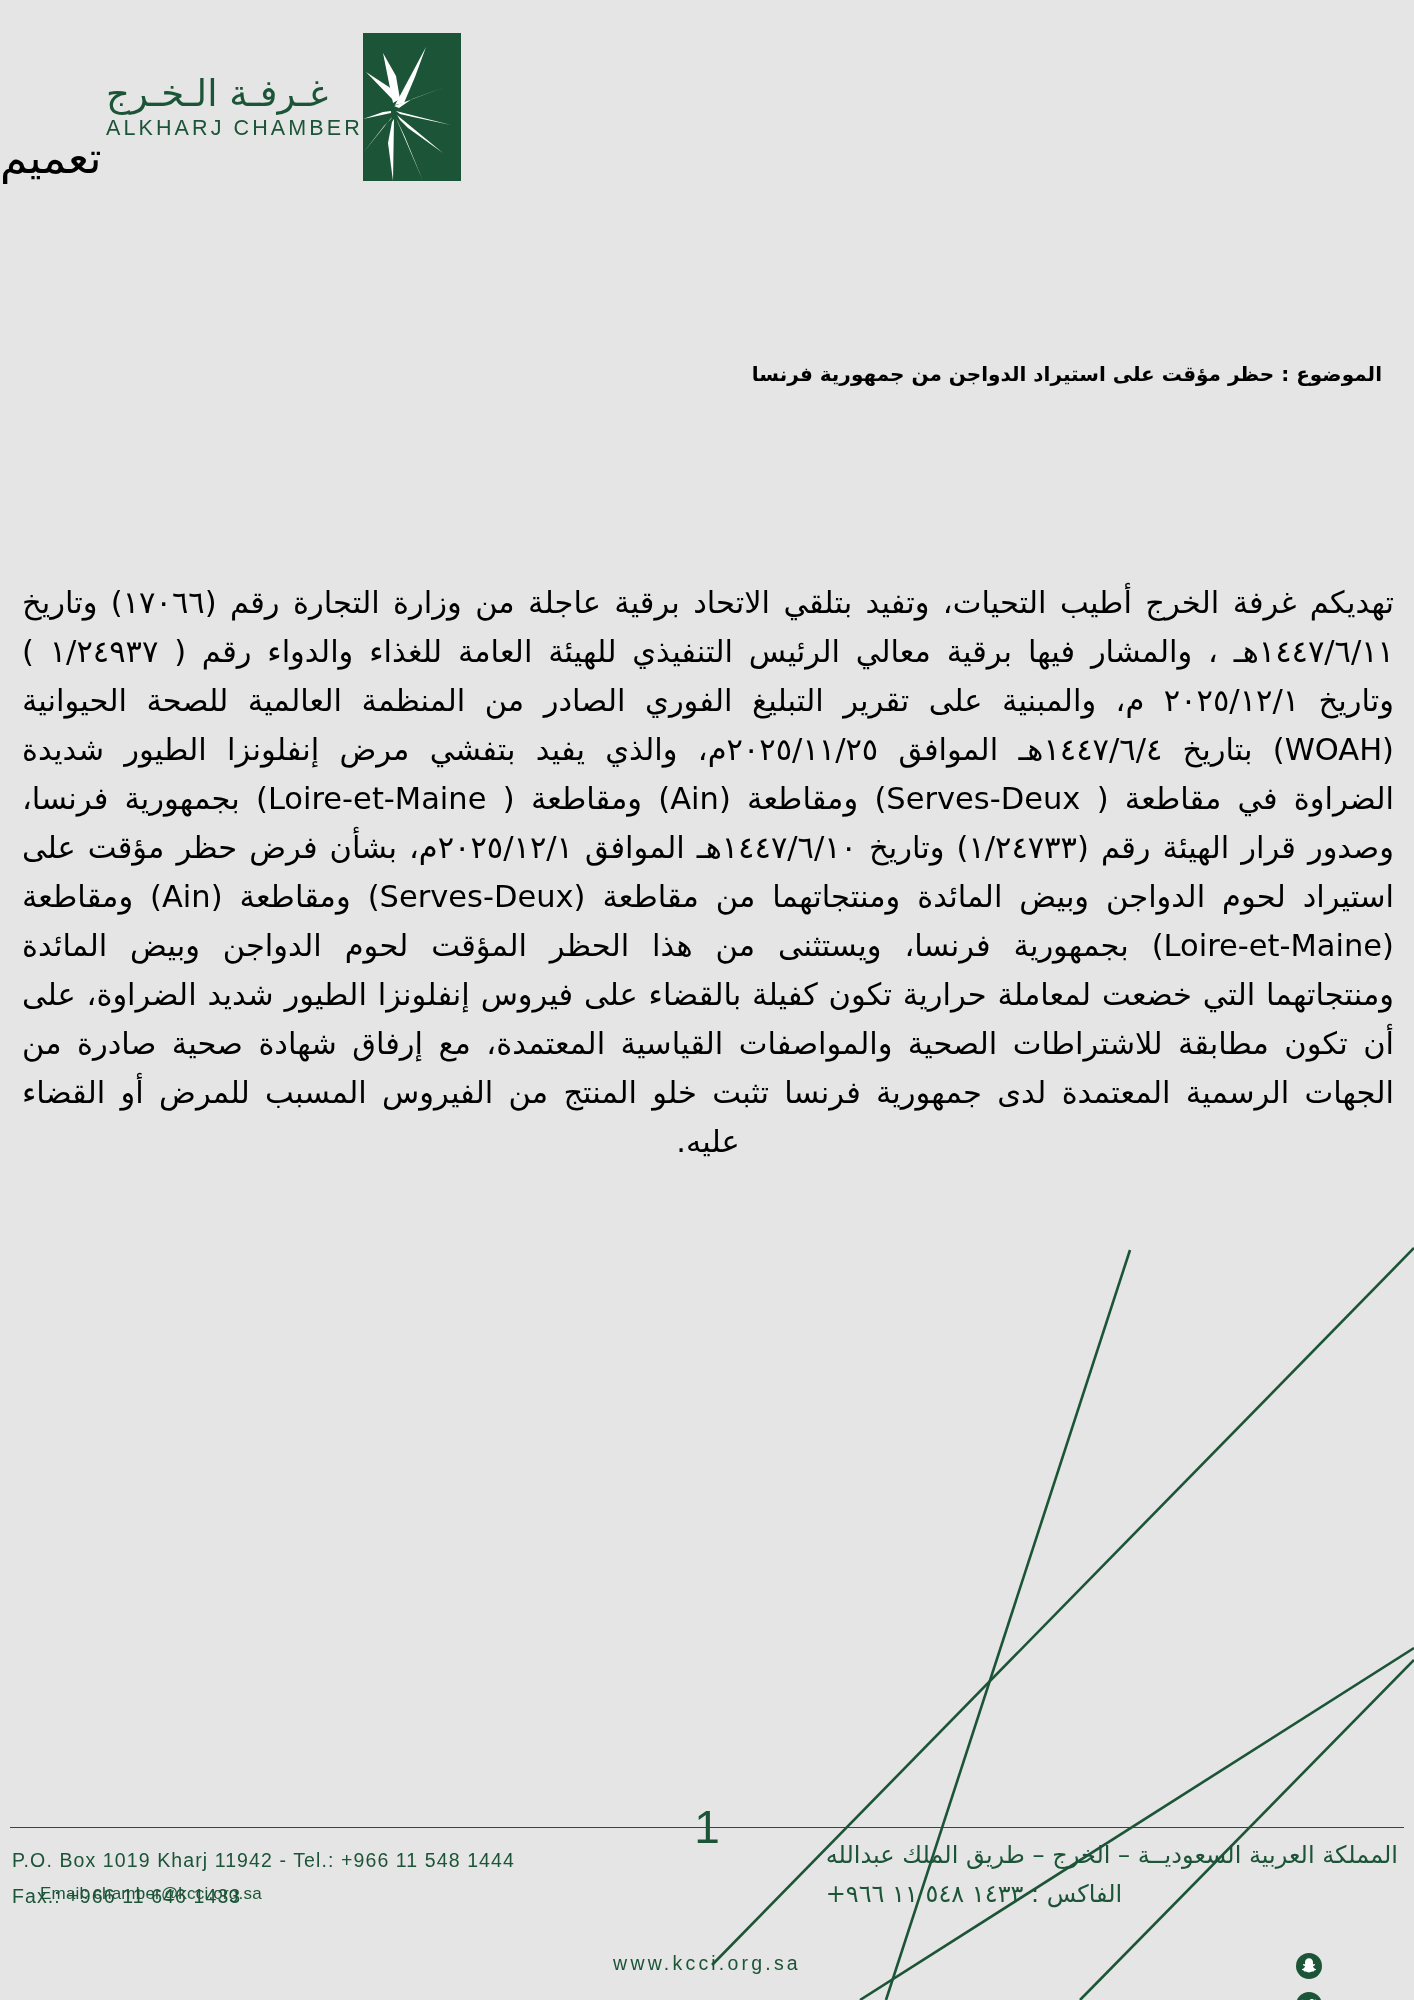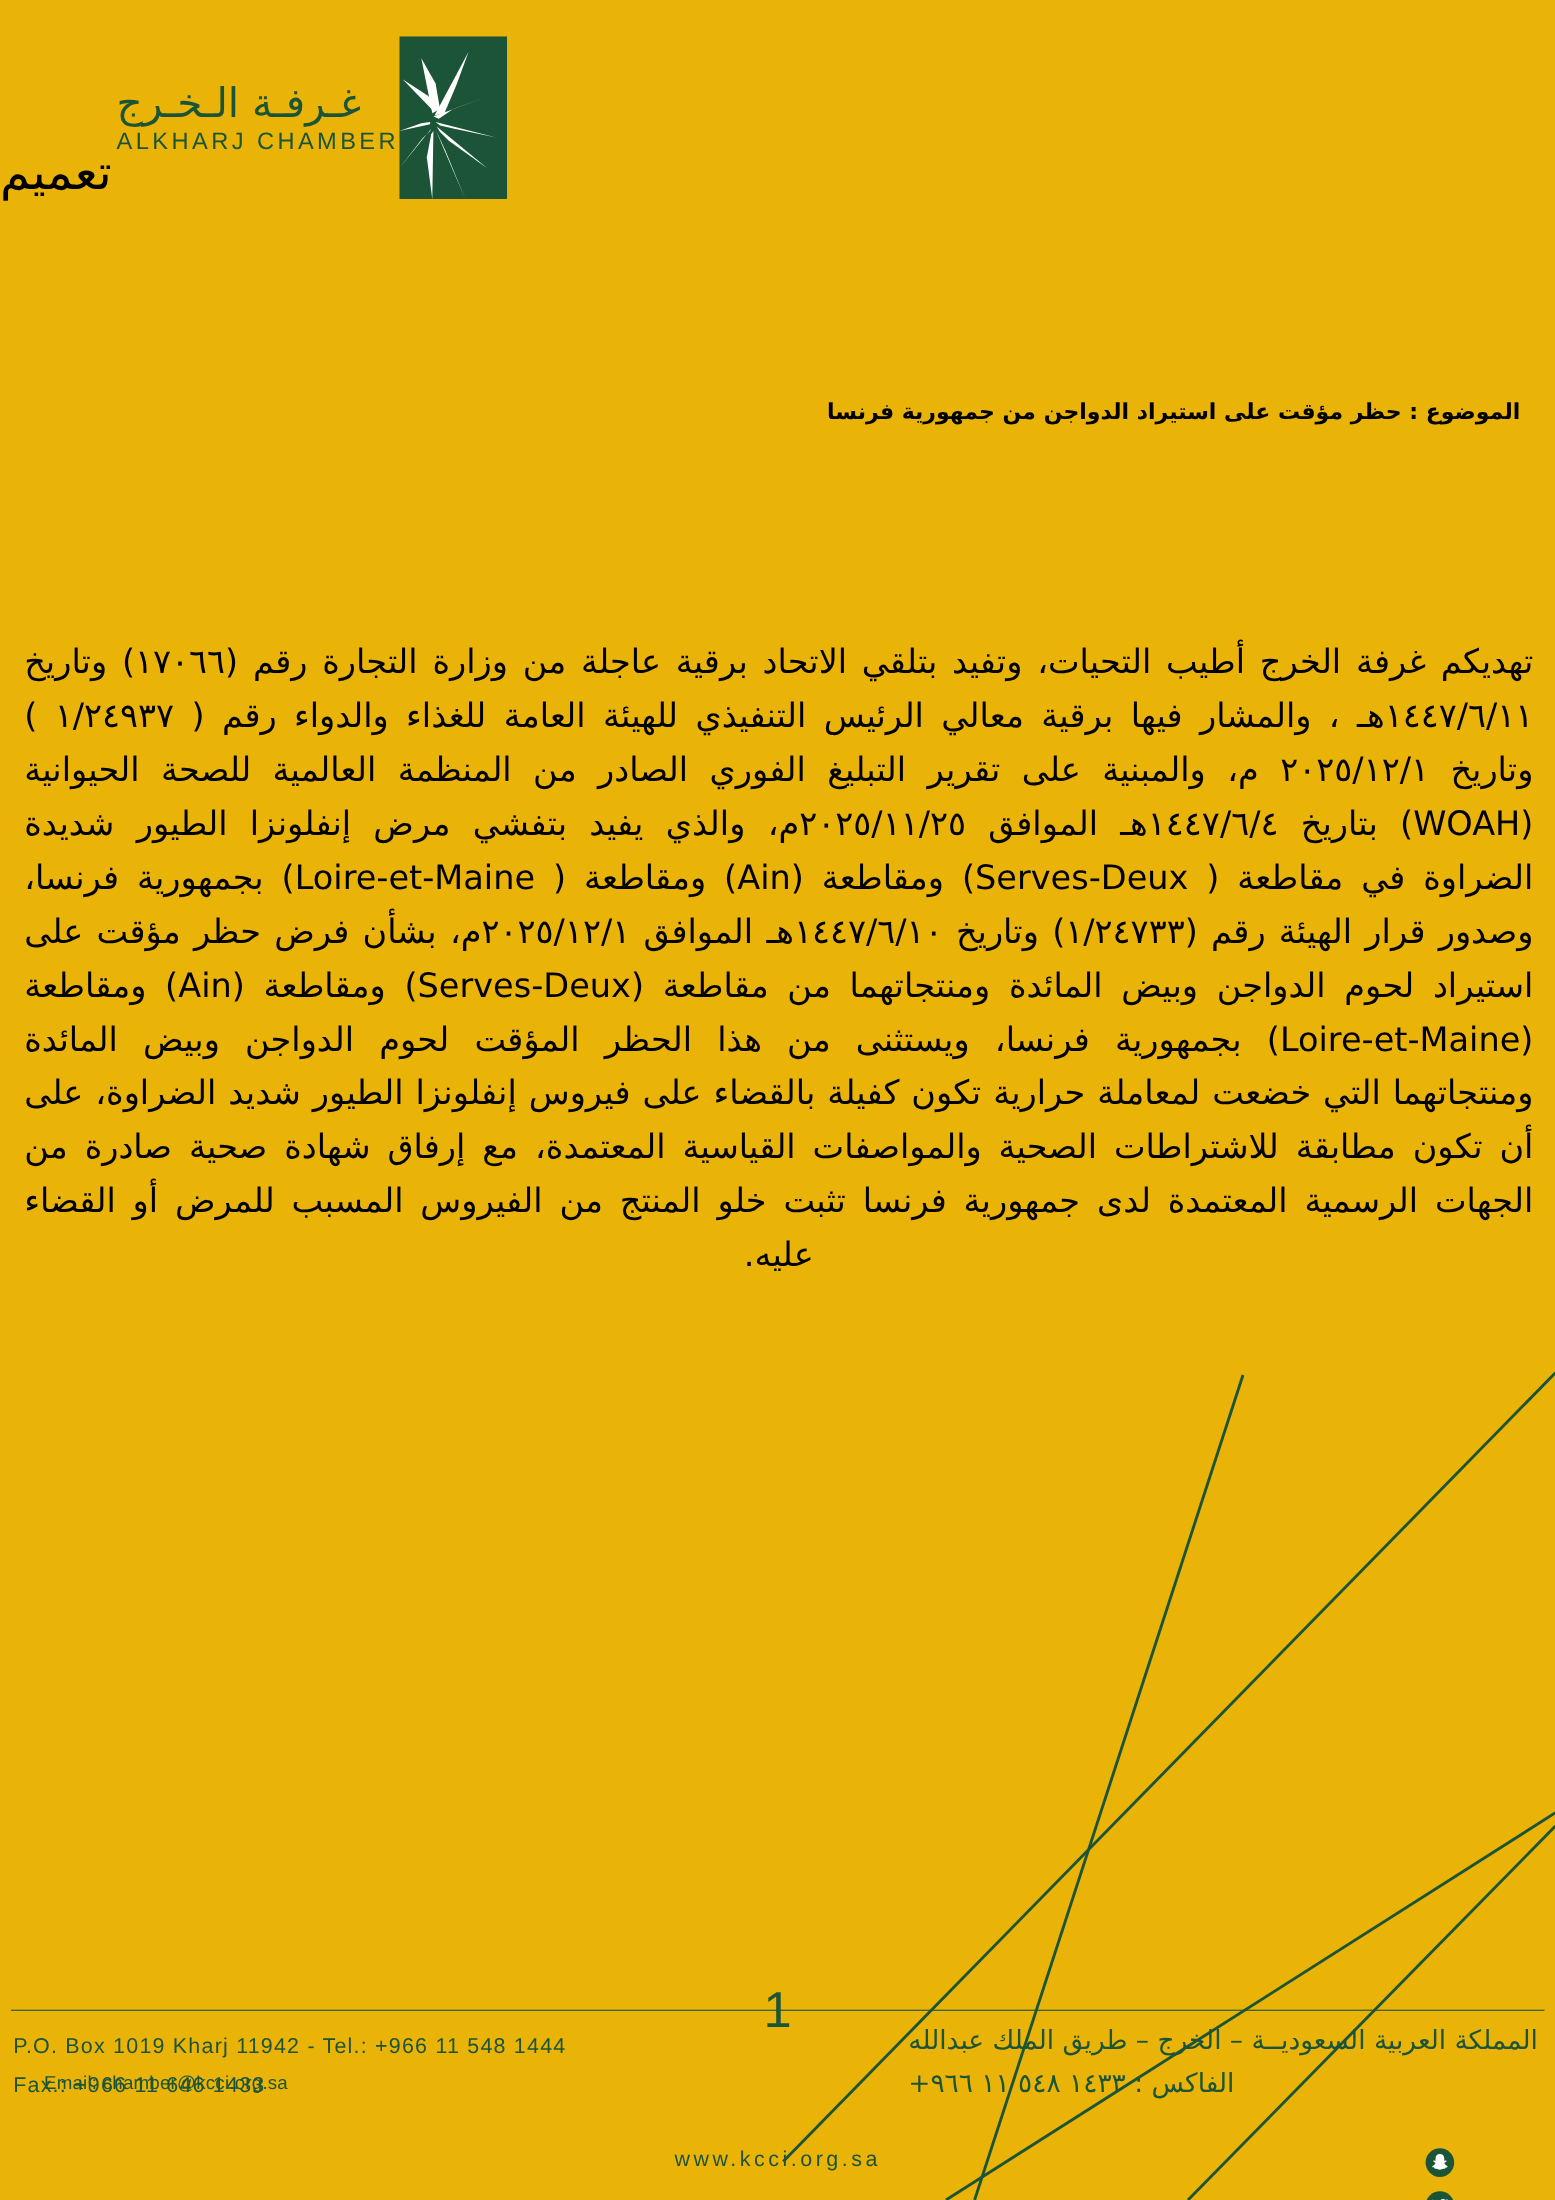--- a/index.html
+++ b/index.html
@@ -5,21 +5,21 @@
 <style>
   html, body {
     margin: 0;
     padding: 0;
     background: #ffffff;
   }
   .page {
     position: relative;
     width: 1414px;
     height: 2000px;
-    background: #eab308;
+    background: #e5e5e5;
     overflow: hidden;
     font-family: "DejaVu Sans", "Liberation Sans", sans-serif;
   }
 
   
   .header {
     position: absolute;
     top: 0;
     left: 0;
     width: 1414px;

